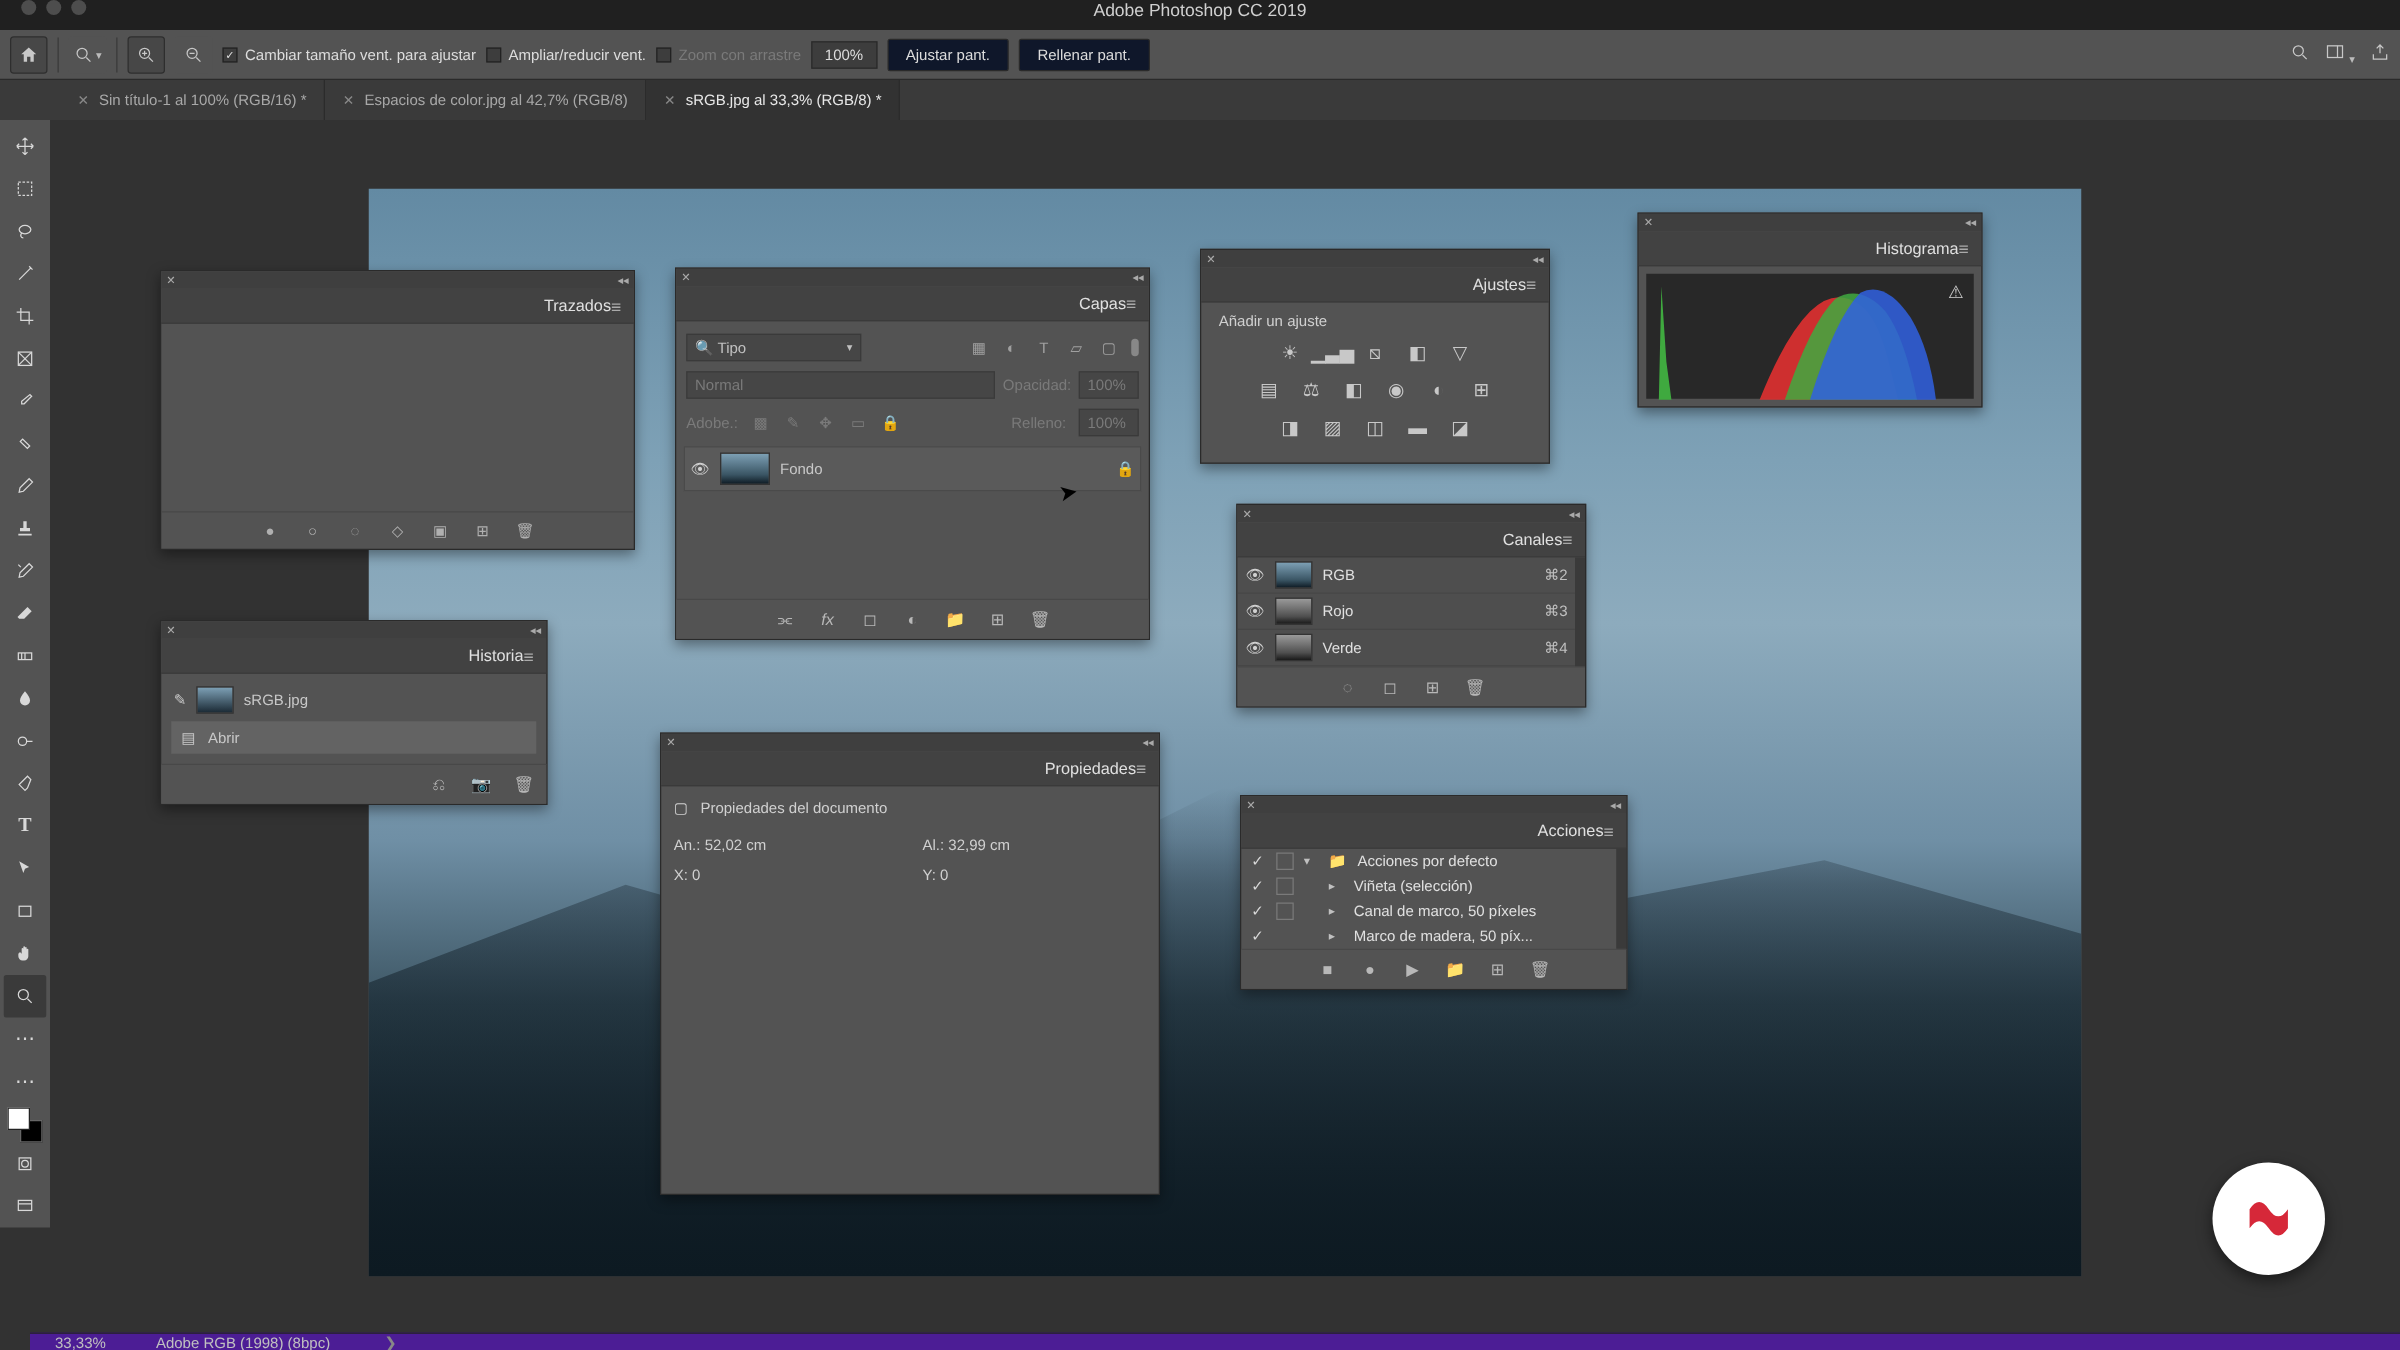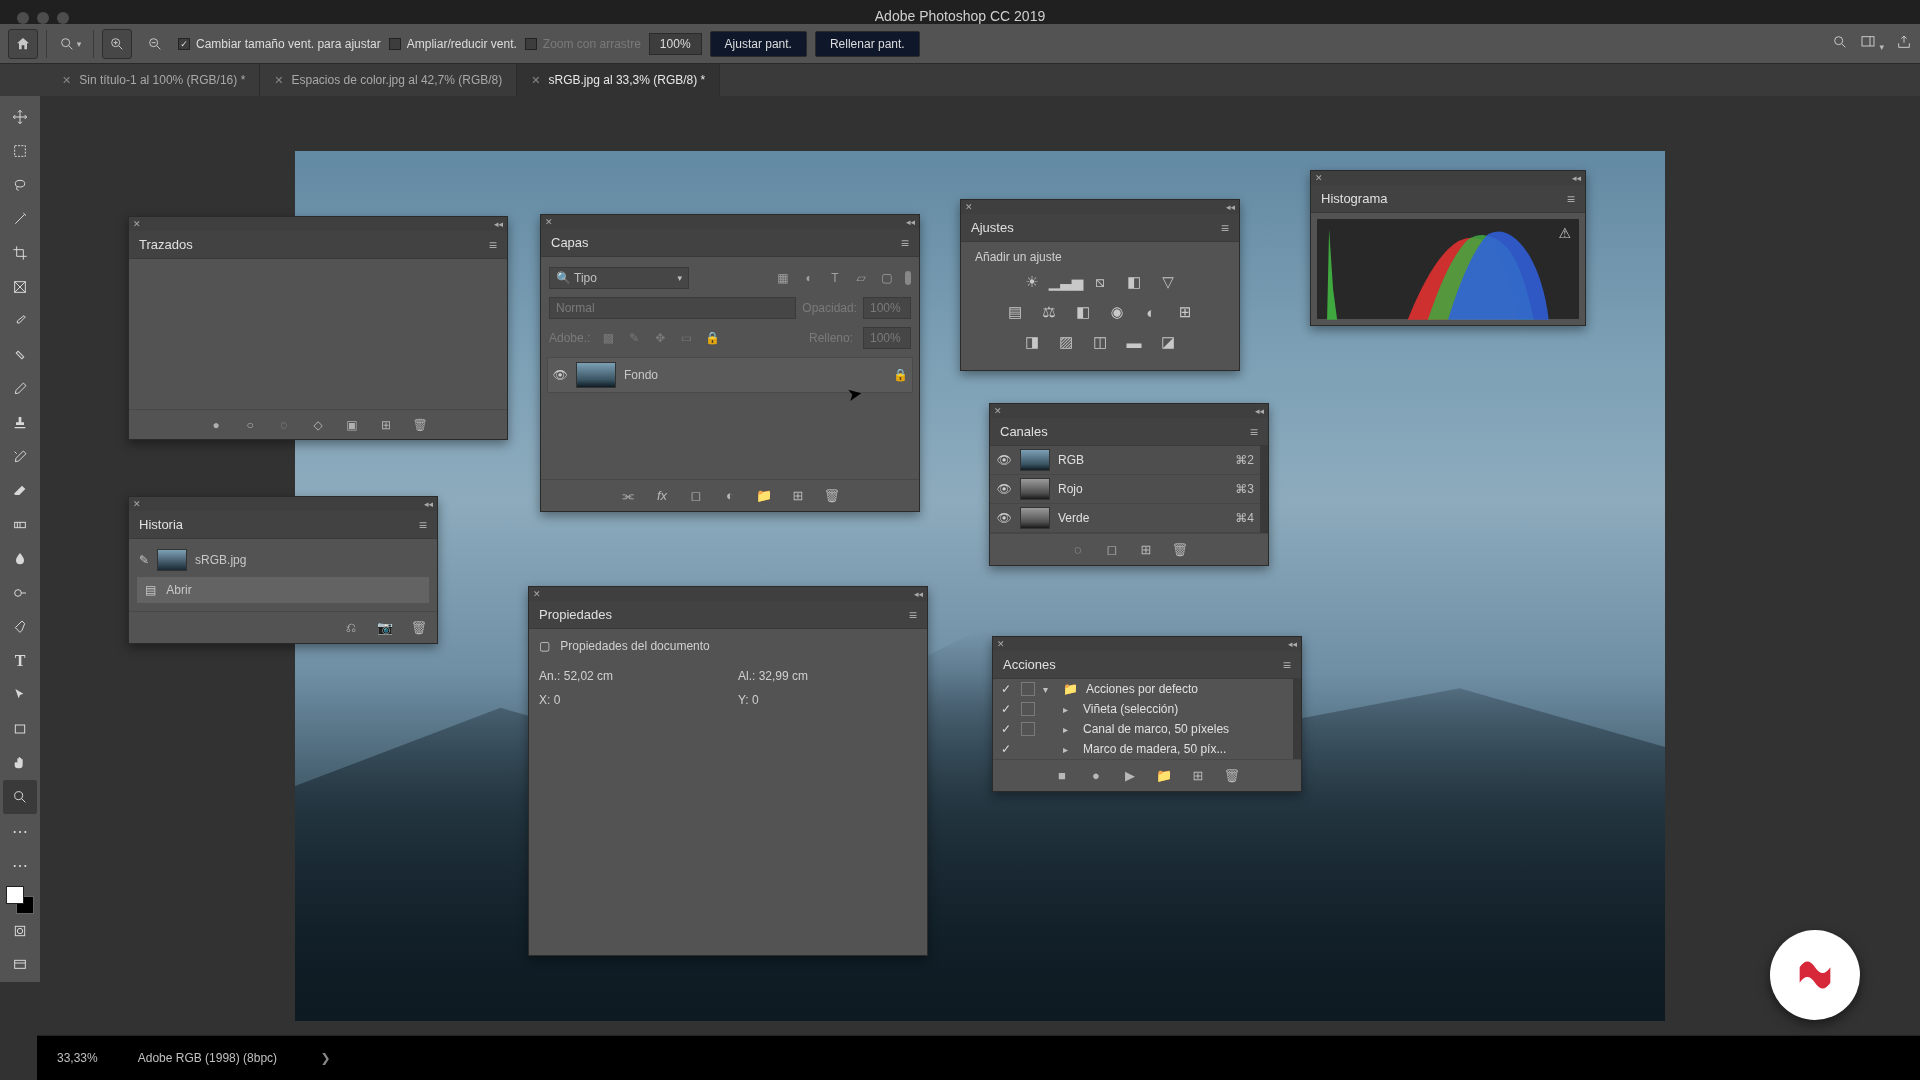--- a/index.html
+++ b/index.html
@@ -1,19 +1,19 @@
 <!DOCTYPE html>
 <html><head>
 <meta charset="utf-8">
 <style>
 * { margin: 0; padding: 0; box-sizing: border-box; font-family: -apple-system, "Helvetica Neue", Arial, sans-serif; }
 body { width: 1920px; height: 1080px; background: #323232; color: #c8c8c8; font-size: 13px; overflow: hidden; position: relative; }
 
 
-.titlebar { height: 24px; background: #202020; display: flex; align-items: flex-end; padding: 0 17px; position: relative; }
+.titlebar { height: 24px; background: #202020; display: flex; align-items: flex-start; padding: 0 17px; position: relative; }
 .traffic { display: flex; gap: 8px; }
 .traffic span { width: 12px; height: 12px; border-radius: 50%; background: #4d4d4d; display: inline-block; }
 .title-text { position: absolute; left: 50%; transform: translateX(-50%); font-size: 14px; color: #d0d0d0; }
 
 
 .optionbar { height: 40px; background: #535353; display: flex; align-items: center; padding: 0 8px; gap: 8px; border-bottom: 1px solid #2a2a2a; }
 .hbtn { width: 30px; height: 30px; display: flex; align-items: center; justify-content: center; background: #535353; border-radius: 3px; }
 .hbtn.outline { border: 1px solid #2e2e2e; background: #474747; }
 .sep { width: 1px; height: 28px; background: #3a3a3a; }
 .chk { display: flex; align-items: center; gap: 6px; font-size: 12px; color: #ddd; }
@@ -36,28 +36,28 @@
 .tool-colors { width: 28px; height: 28px; position: relative; margin-top: 4px; }
 .tool-colors .fg { width: 18px; height: 18px; background: #fff; border: 1px solid #222; position: absolute; left: 0; top: 0; z-index: 2; }
 .tool-colors .bg { width: 18px; height: 18px; background: #000; border: 1px solid #666; position: absolute; right: 0; bottom: 0; }
 
 
 .canvas-area { position: absolute; left: 40px; top: 96px; right: 0; bottom: 30px; background: #323232; }
 .doc-canvas { position: absolute; left: 255px; top: 55px; width: 1370px; height: 870px; background: linear-gradient(180deg, #638aa3 0%, #7ea1b6 25%, #8dabbd 40%, #6f8fa5 60%, #3d5664 75%, #1a2a35 100%); }
 .doc-canvas::after { content:""; position:absolute; left:0; right:0; bottom:0; height:45%; background: linear-gradient(180deg, transparent 0%, rgba(10,20,28,0.3) 20%, #0d1a22 100%); clip-path: polygon(0 40%, 15% 20%, 30% 35%, 50% 0%, 70% 25%, 85% 15%, 100% 30%, 100% 100%, 0 100%); }
 
 
-.statusbar { position: absolute; left: 37px; right: 0; bottom: 0; height: 45px; background: #000000; display: flex; align-items: center; padding: 0 20px; gap: 40px; font-size: 12px; color: #c0c0c0; border-top: 1px solid #222; }
+.statusbar { position: absolute; left: 24px; right: 0; bottom: 0; height: 14px; background: #4c1d95; display: flex; align-items: center; padding: 0 20px; gap: 40px; font-size: 12px; color: #c0c0c0; border-top: 1px solid #222; }
 .status-arrow { color: #888; margin-left: 40px; }
 
 
 .panel { position: absolute; background: #535353; border: 1px solid #2a2a2a; box-shadow: 0 4px 10px rgba(0,0,0,0.4); font-size: 12px; }
 .panel-closebar { height: 14px; background: #3f3f3f; display: flex; align-items: center; padding: 0 4px; justify-content: space-between; }
 .panel-closebar .px { font-size: 9px; color: #aaa; cursor: pointer; }
-.panel-tabbar { height: 28px; background: #424242; display: flex; align-items: center; padding: 0 10px; justify-content: space-between; border-bottom: 1px solid #3a3a3a; }
+.panel-tabbar { height: 28px; background: #424242; display: flex; align-items: center; padding: 0 10px; justify-content: flex-end; border-bottom: 1px solid #3a3a3a; }
 .panel-title { color: #e0e0e0; font-size: 13px; font-weight: 500; }
 .panel-menu { font-size: 14px; color: #aaa; cursor: pointer; }
 .panel-body { padding: 6px; }
 .panel-footer { height: 32px; background: #535353; display: flex; align-items: center; justify-content: center; gap: 18px; border-top: 1px solid #484848; padding: 0 10px; color: #b8b8b8; font-size: 13px; }
 .pfi { cursor: pointer; display: inline-flex; width: 16px; height: 16px; align-items: center; justify-content: center; }
 
 
 .filter-row { display: flex; align-items: center; gap: 6px; padding: 4px 2px; }
 .filter-select { background: #464646; border: 1px solid #3a3a3a; padding: 3px 6px; width: 140px; color: #c0c0c0; display: flex; align-items: center; gap: 4px; justify-content: space-between; }
 .filter-icons { display: flex; gap: 10px; color: #a0a0a0; margin-left: auto; align-items: center; }

